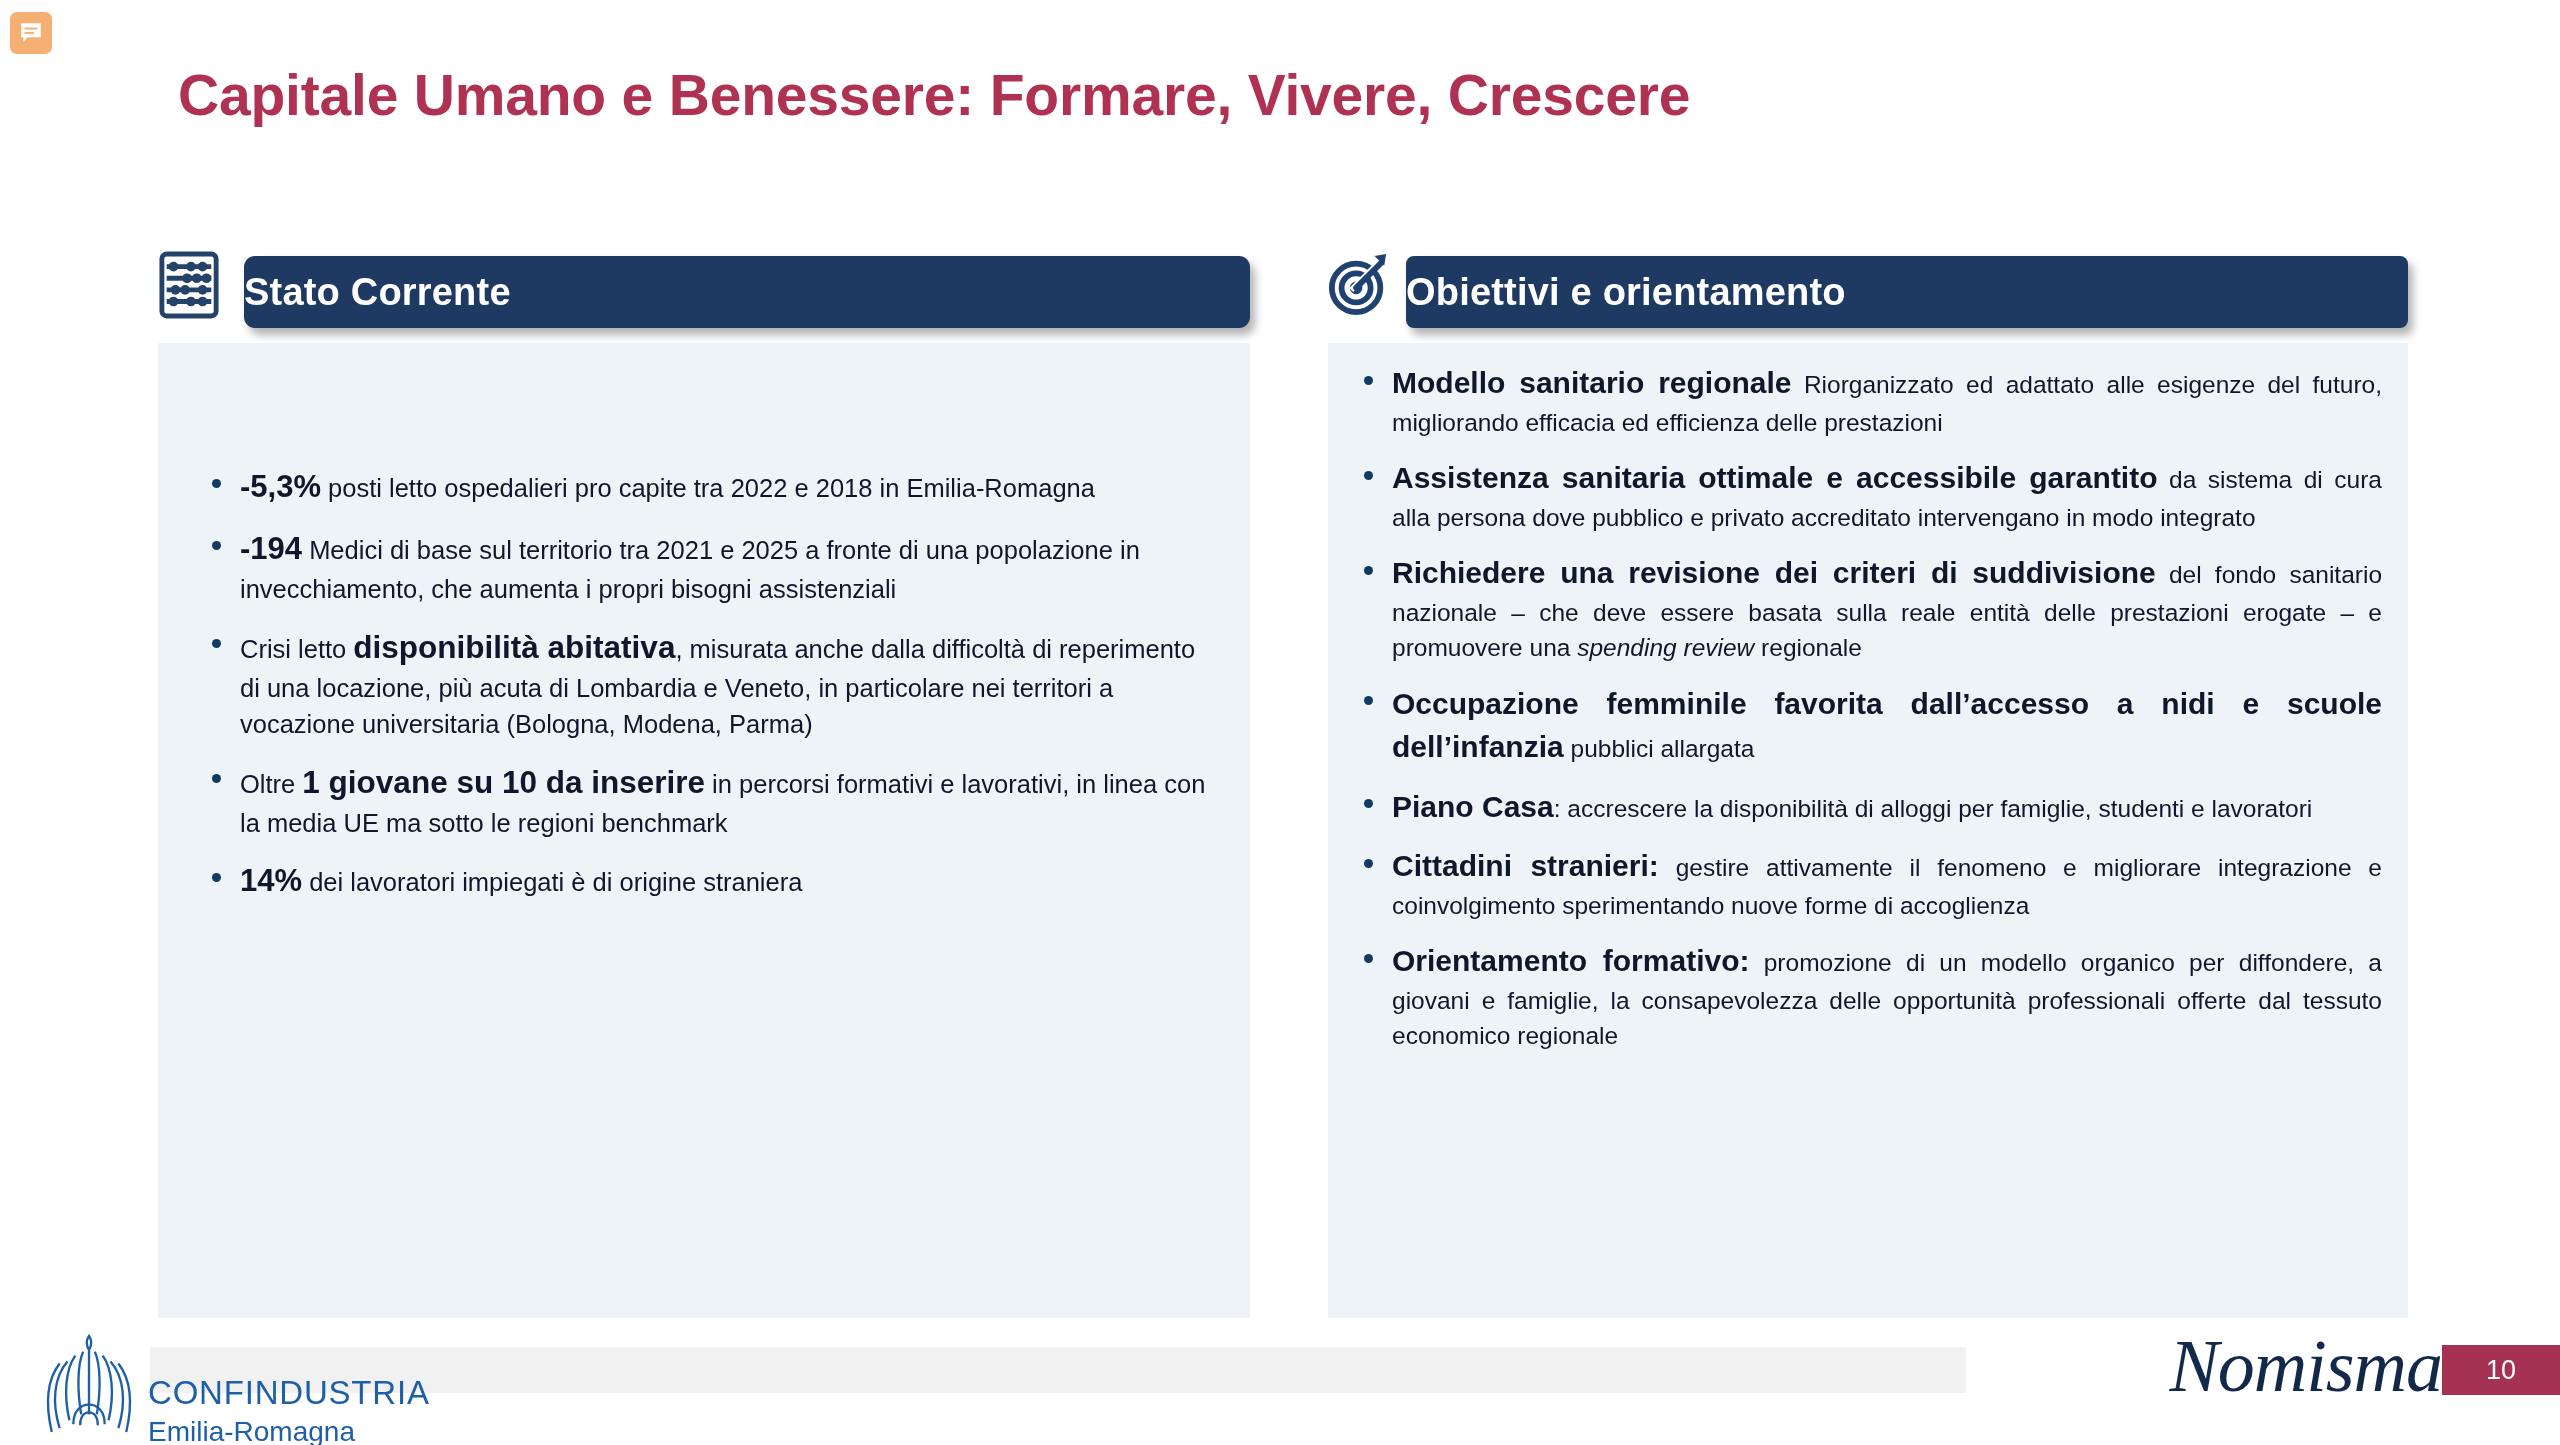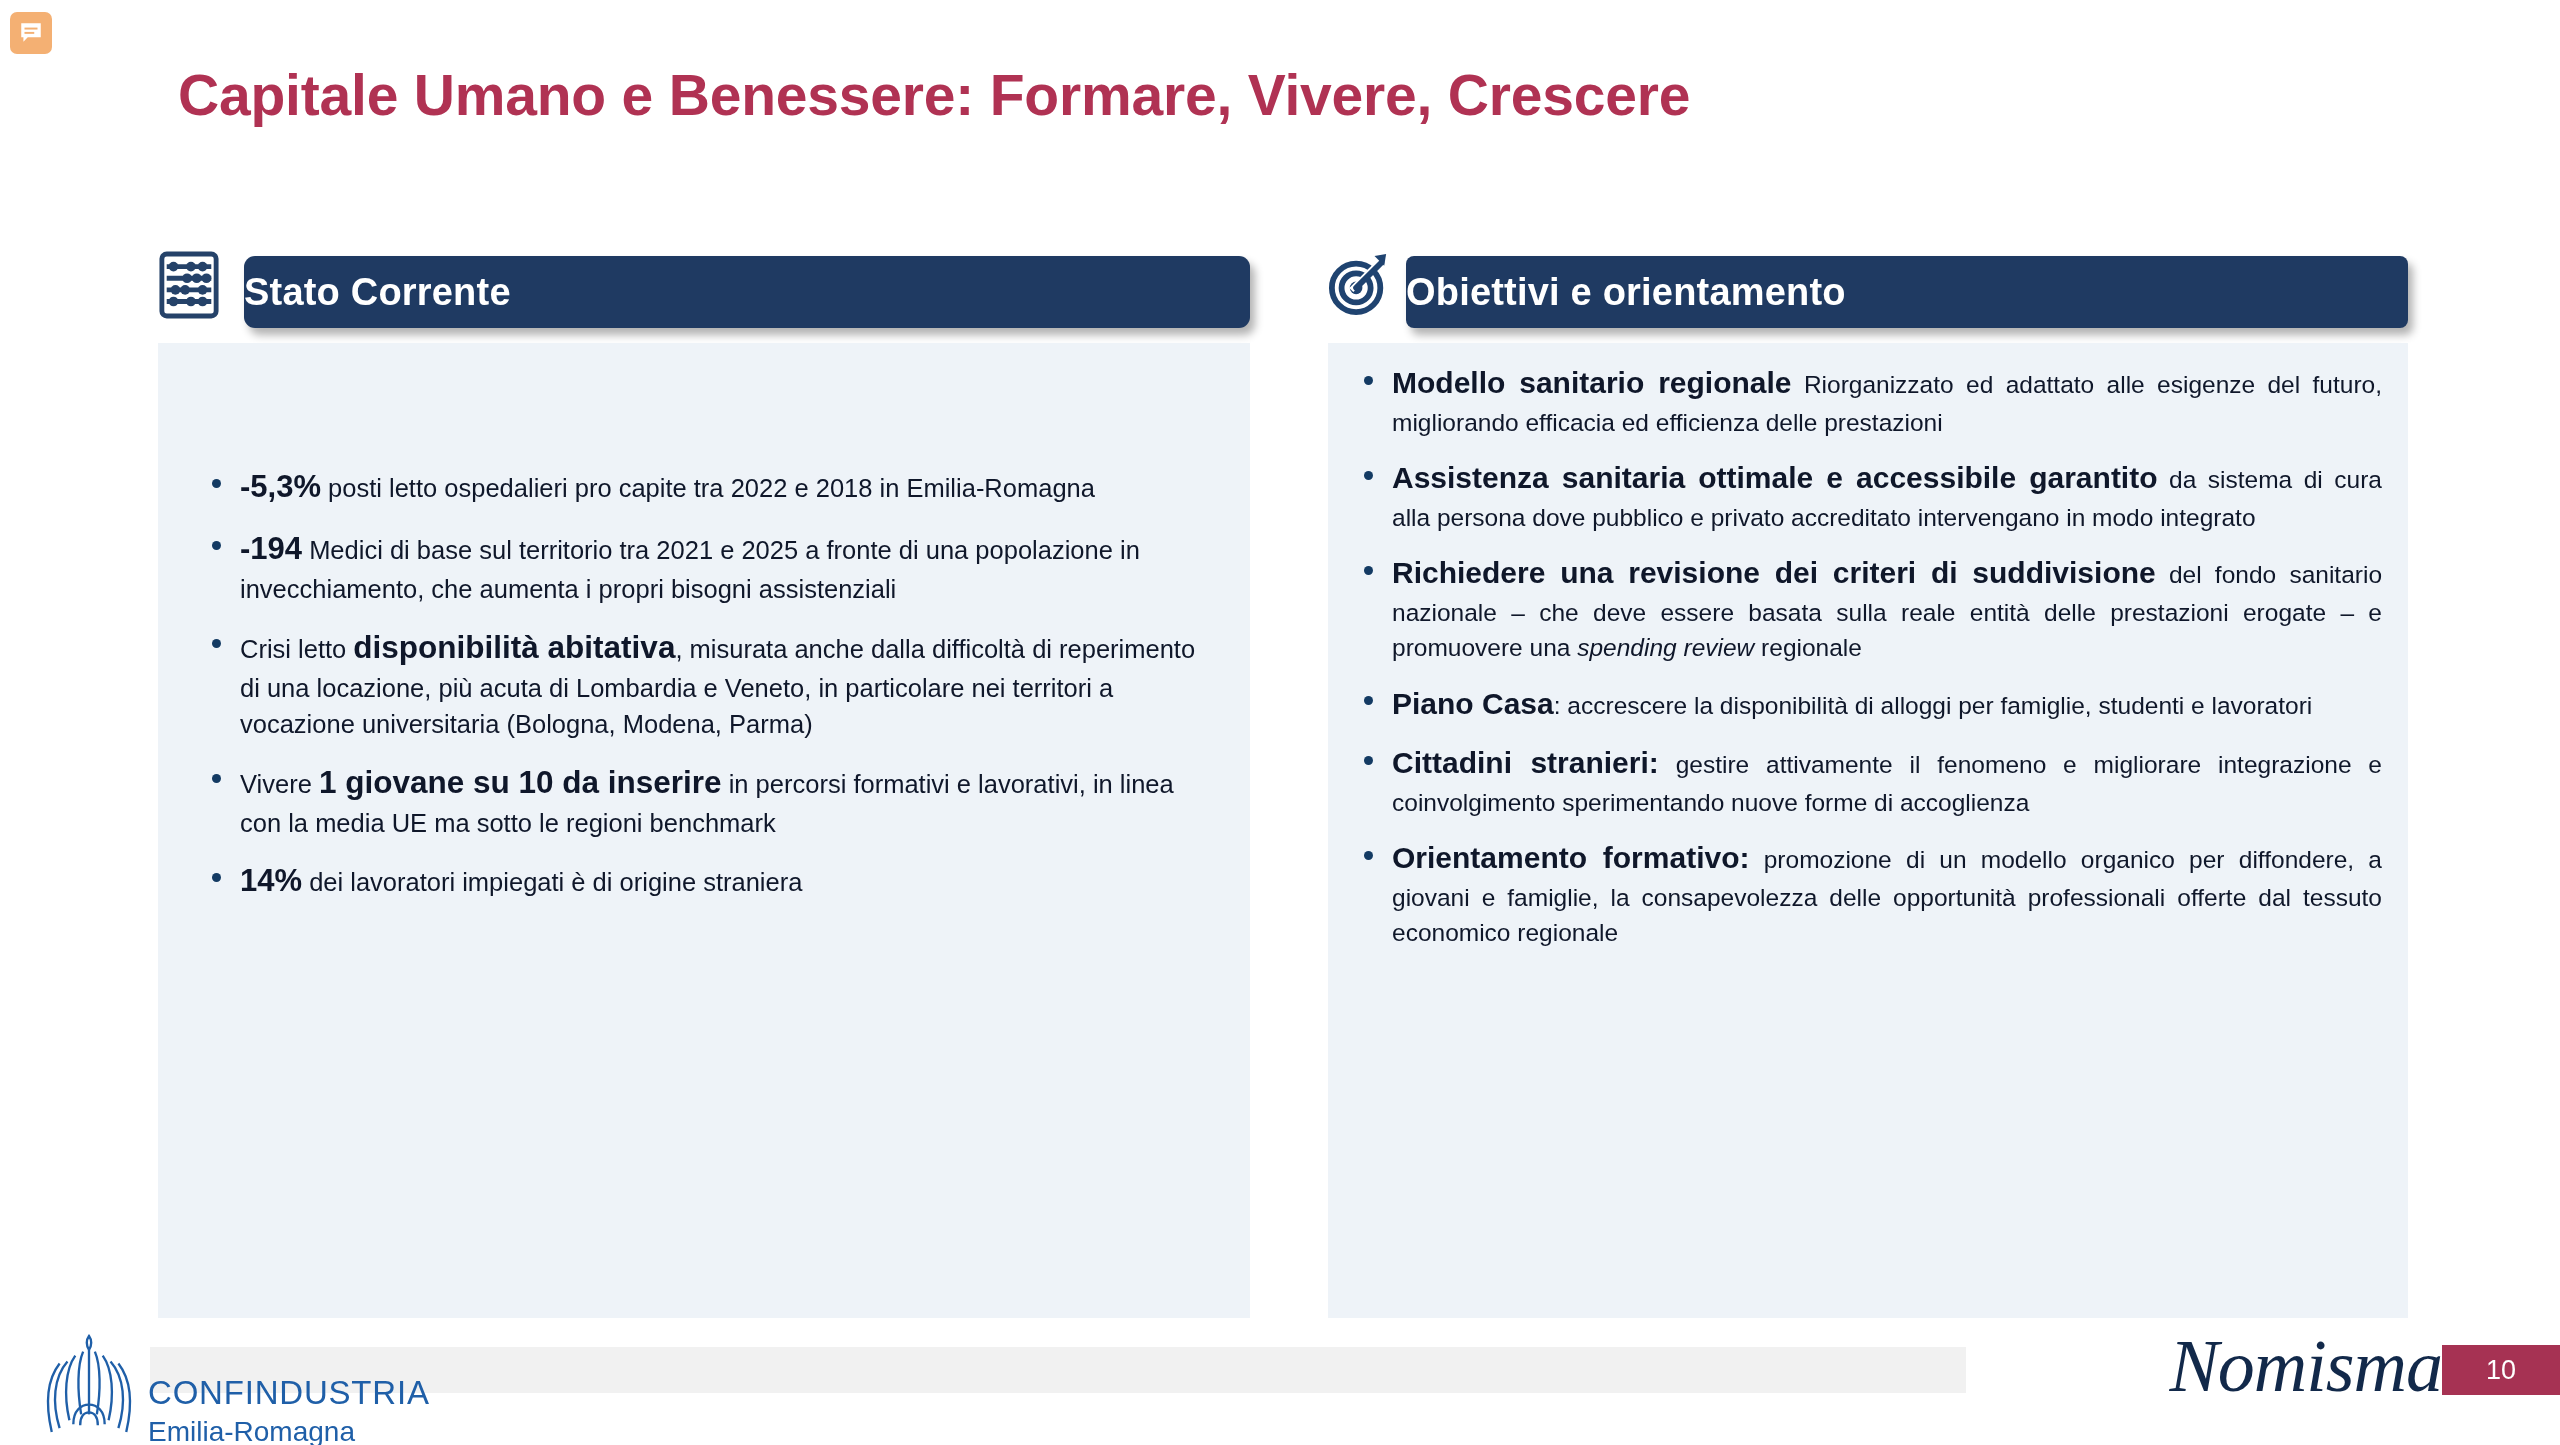--- a/index.html
+++ b/index.html
@@ -202,21 +202,21 @@
       </div>
       <div class="head-bar">
         <span>Stato Corrente</span>
       </div>
     </div>
     <div class="panel">
       <ul class="bullets">
           <li class="bullet b0"><span class="big">-5,3%</span><span> posti letto ospedalieri pro capite tra 2022 e 2018 in Emilia-Romagna</span></li>
           <li class="bullet b1"><span class="big">-194</span><span> Medici di base sul territorio tra 2021 e 2025 a fronte di una popolazione in invecchiamento, che aumenta i propri bisogni assistenziali</span></li>
           <li class="bullet b2"><span>Crisi letto </span><span class="big2">disponibilità abitativa</span><span>, misurata anche dalla difficoltà di reperimento di una locazione, più acuta di Lombardia e Veneto, in particolare nei territori a vocazione universitaria (Bologna, Modena, Parma)</span></li>
-          <li class="bullet b4"><span>Vivere </span><span class="big2">1 giovane su 10 da inserire</span><span> in percorsi formativi e lavorativi, in linea con la media UE ma sotto le regioni benchmark</span></li>
+          <li class="bullet b4"><span>Oltre </span><span class="big2">1 giovane su 10 da inserire</span><span> in percorsi formativi e lavorativi, in linea con la media UE ma sotto le regioni benchmark</span></li>
           <li class="bullet b5"><span class="big">14%</span><span> dei lavoratori impiegati è di origine straniera</span></li>
         </ul>
     </div>
   </div>
 
   <div class="col col-right">
     <div class="col-head">
       <div class="head-icon">
         <svg viewBox="0 0 64 72" fill="none">
           <g stroke="#1f4370" stroke-width="6" fill="none">
@@ -233,20 +233,21 @@
       </div>
       <div class="head-bar">
         <span>Obiettivi e orientamento</span>
       </div>
     </div>
     <div class="panel">
       <ul class="bullets">
           <li class="bullet b0"><span class="big">Modello sanitario regionale</span><span> Riorganizzato ed adattato alle esigenze del futuro, migliorando efficacia ed efficienza delle prestazioni</span></li>
           <li class="bullet b1"><span class="big">Assistenza sanitaria ottimale e accessibile garantito</span><span> da sistema di cura alla persona dove pubblico e privato accreditato intervengano in modo integrato</span></li>
           <li class="bullet b2"><span class="big">Richiedere una revisione dei criteri di suddivisione</span><span> del fondo sanitario nazionale – che deve essere basata sulla reale entità delle prestazioni erogate – e promuovere una </span><span class="it">spending review</span><span> regionale</span></li>
+          <li class="bullet b3"><span class="big">Occupazione femminile favorita dall’accesso a nidi e scuole dell’infanzia</span><span> pubblici allargata</span></li>
           <li class="bullet b4"><span class="big">Piano Casa</span><span>: accrescere la disponibilità di alloggi per famiglie, studenti e lavoratori</span></li>
           <li class="bullet b5"><span class="big">Cittadini stranieri:</span><span> gestire attivamente il fenomeno e migliorare integrazione e coinvolgimento sperimentando nuove forme di accoglienza</span></li>
           <li class="bullet b6"><span class="big">Orientamento formativo:</span><span> promozione di un modello organico per diffondere, a giovani e famiglie, la consapevolezza delle opportunità professionali offerte dal tessuto economico regionale</span></li>
         </ul>
     </div>
   </div>
 
   <div class="footer-band"></div>
   <div class="footer-white"></div>
   <div class="footer-white2"></div>

